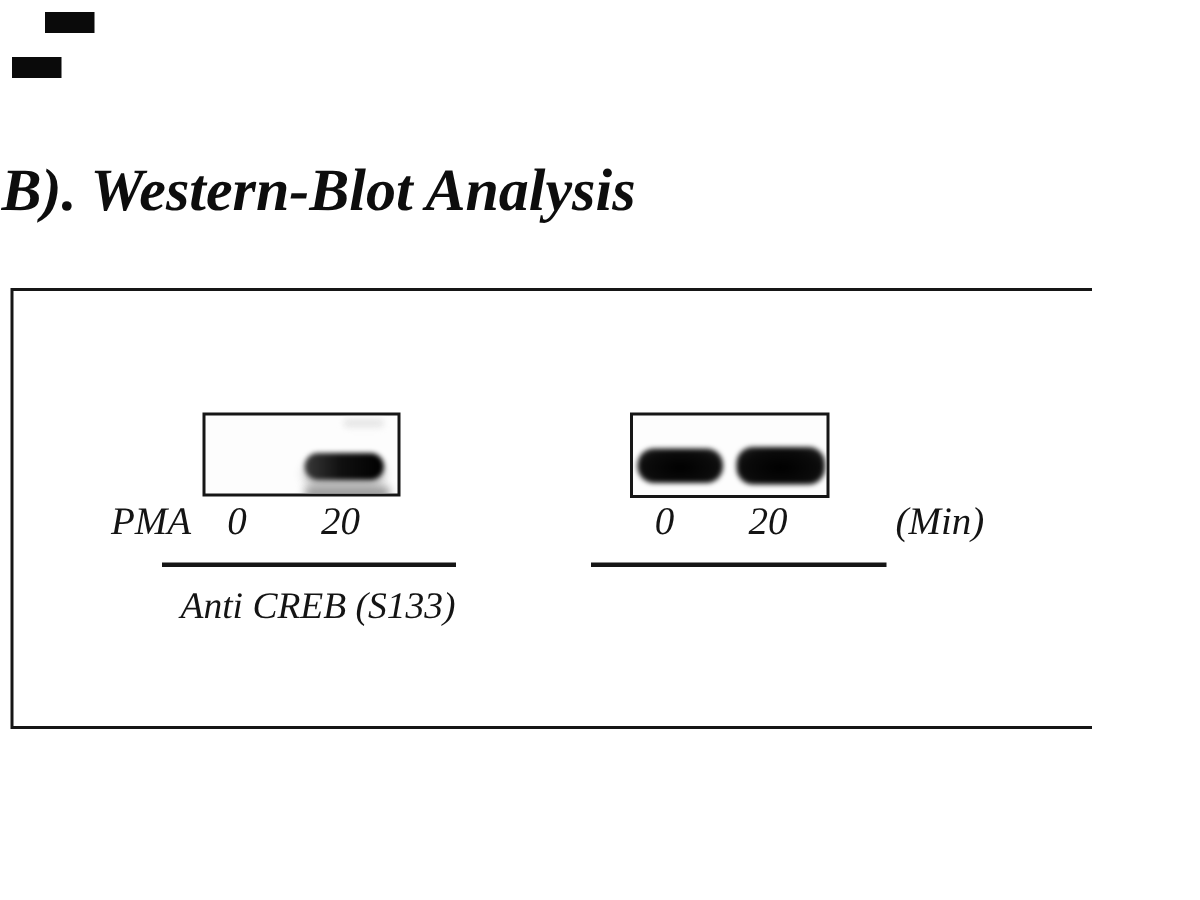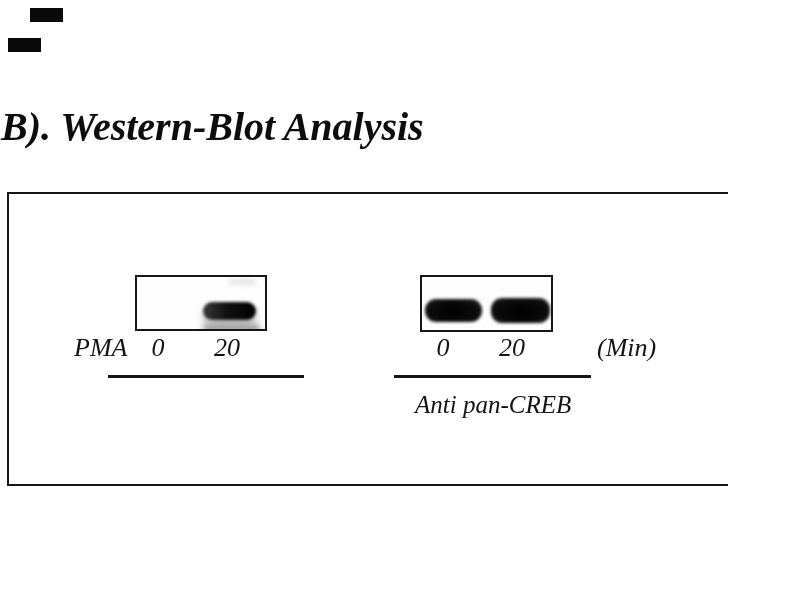--- a/index.html
+++ b/index.html
@@ -130,17 +130,17 @@
     <div class="lane-label lane-l0">0</div>
     <div class="lane-label lane-l20">20</div>
     <div class="lane-label lane-r0">0</div>
     <div class="lane-label lane-r20">20</div>
 
     <div class="unit-label">(Min)</div>
 
     <div class="rule rule-left"></div>
     <div class="rule rule-right"></div>
 
-    <div class="ab-label ab-right">Anti pan-CREB</div>
+    <div class="ab-label ab-left">Anti CREB (S133)</div>
 
   </div>
 
 </div>
 
 </body></html>

